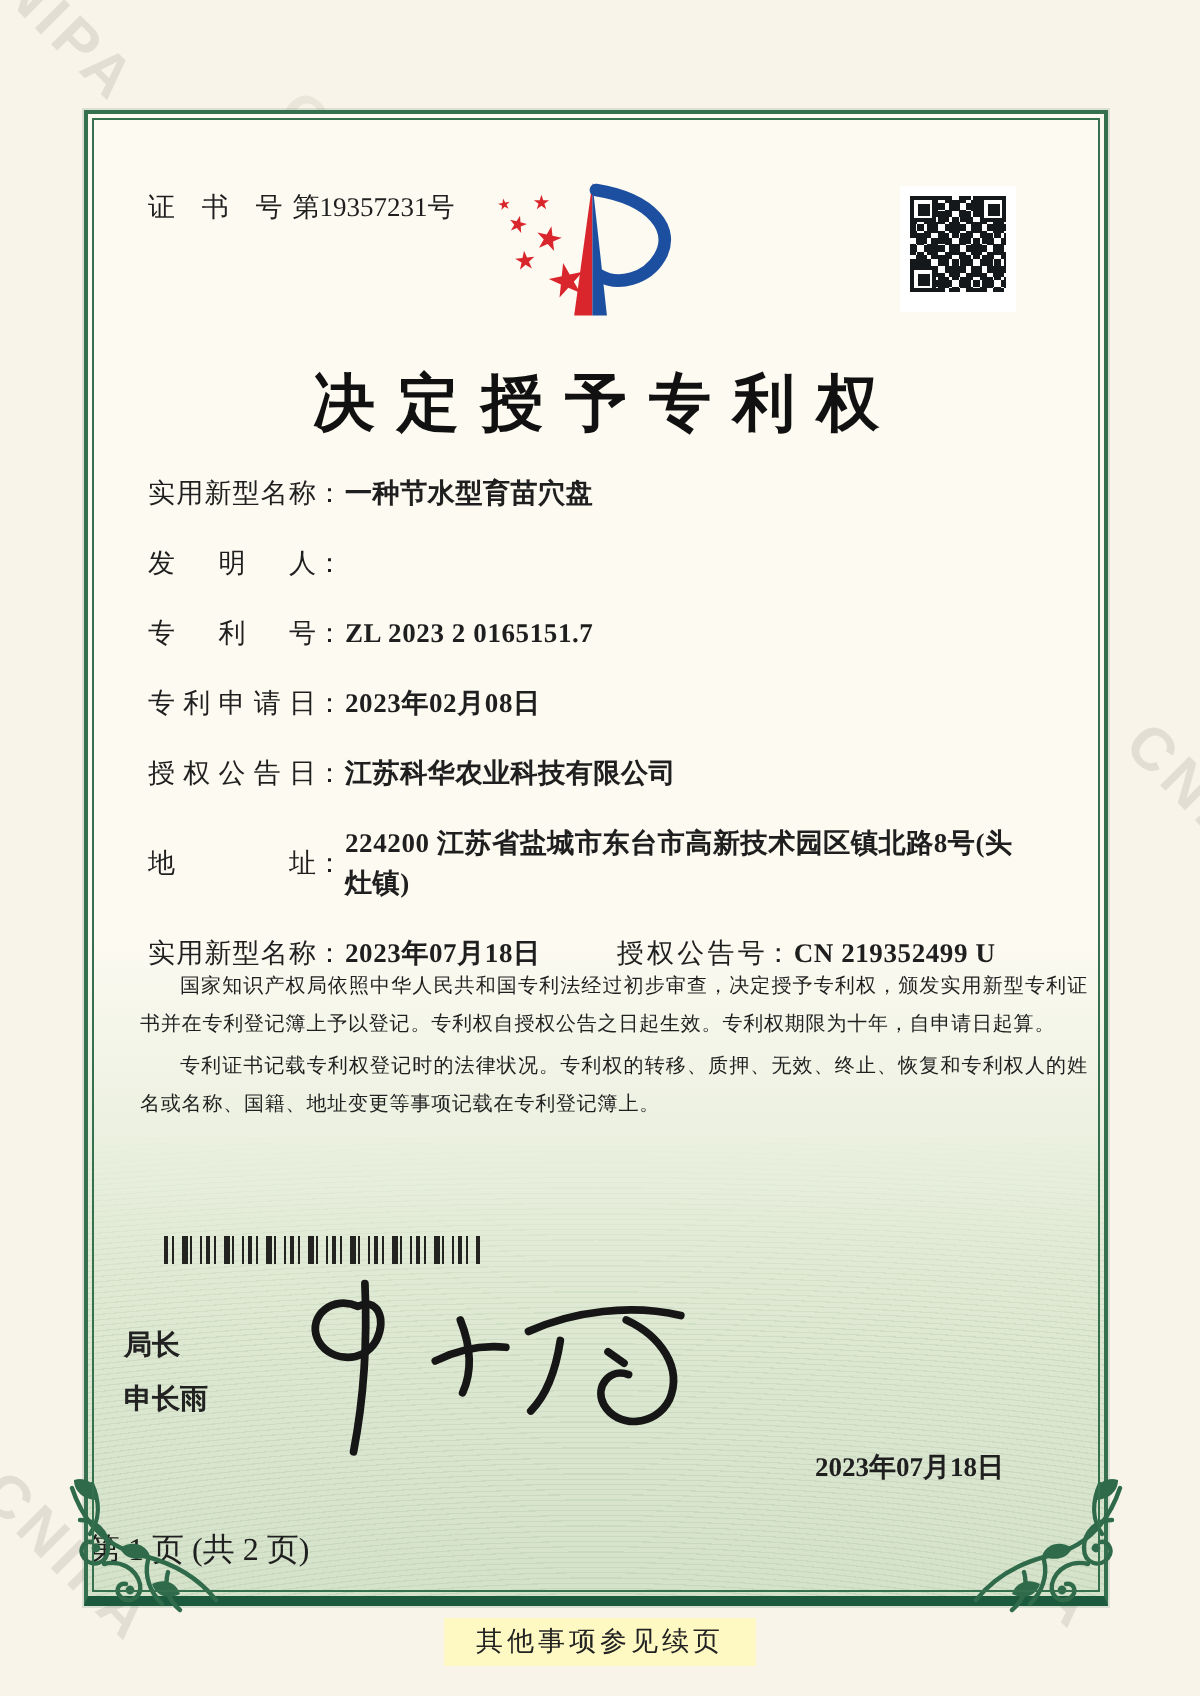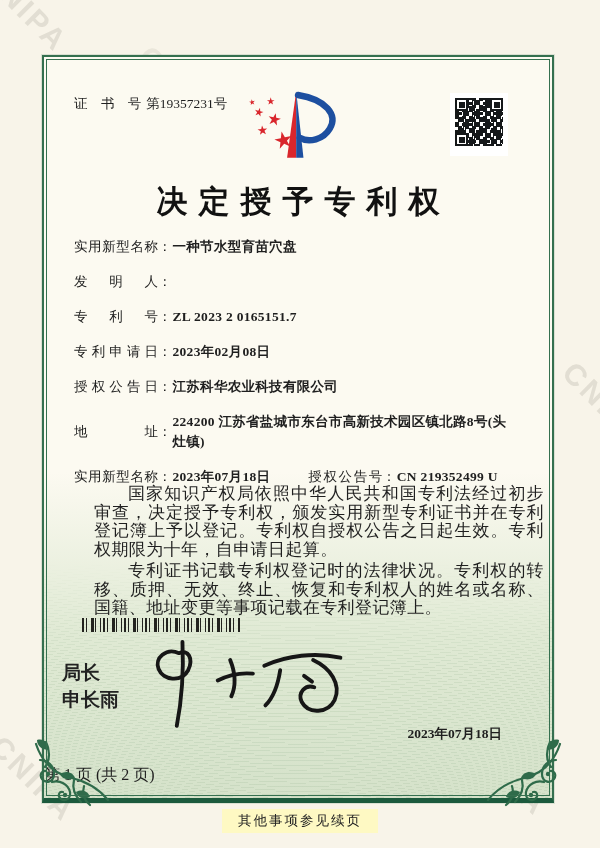--- a/index.html
+++ b/index.html
@@ -75,39 +75,39 @@
   .f-row{display:flex;line-height:20px;margin-bottom:15px;align-items:center;}
   .f-label{
     display:inline-block;width:84px;flex:none;
     text-align:justify;text-align-last:justify;
   }
   .f-colon{flex:none;margin:0 1px 0 0;}
   .f-value{font-weight:600;letter-spacing:.3px;max-width:345px;}
   .f-pair2{display:flex;margin-left:38px;}
 
   
-  .paras{position:absolute;left:26px;right:8px;top:428px;font-size:17px;line-height:18.5px;text-align:justify;margin-left:24px;}
+  .paras{position:absolute;left:26px;right:8px;top:428px;font-size:10px;line-height:18.5px;text-align:justify;}
   .paras p{margin:0 0 3px 0;text-indent:2em;letter-spacing:.4px;}
 
   
   .barcode{
     position:absolute;left:38px;top:561px;width:158px;height:14px;
     background:repeating-linear-gradient(90deg,
       #23231f 0 2px, transparent 2px 4px,
       #23231f 4px 5px, transparent 5px 9px,
       #23231f 9px 12px, transparent 12px 13px,
       #23231f 13px 14px, transparent 14px 18px,
       #23231f 18px 19px, transparent 19px 21px);
   }
 
   
   .signer{
     position:absolute;left:18px;top:602px;
     font-family:"Liberation Sans","DejaVu Sans",sans-serif;
-    font-size:19px;font-weight:600;line-height:27px;color:#222;
+    font-size:14px;font-weight:600;line-height:27px;color:#222;
   }
   .sig-svg{position:absolute;left:88px;top:578px;}
   .issue-date{position:absolute;right:50px;top:668px;font-size:13.5px;font-weight:600;}
   .page-info{position:absolute;left:0;right:0;bottom:12px;font-size:16px;}
 
   
   .fl{position:absolute;bottom:-12px;width:80px;height:80px;z-index:5;}
   .fl-l{left:-12px;}
   .fl-r{right:-12px;transform:scaleX(-1);}
 

